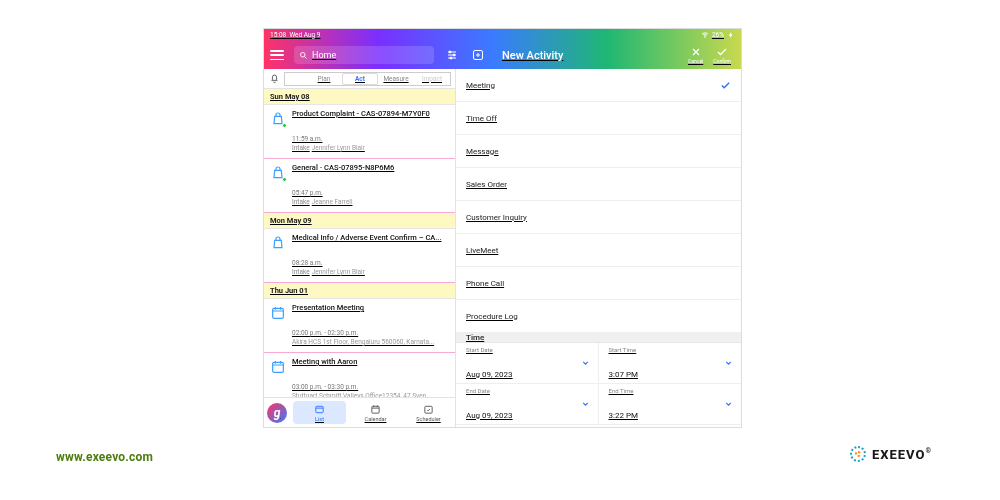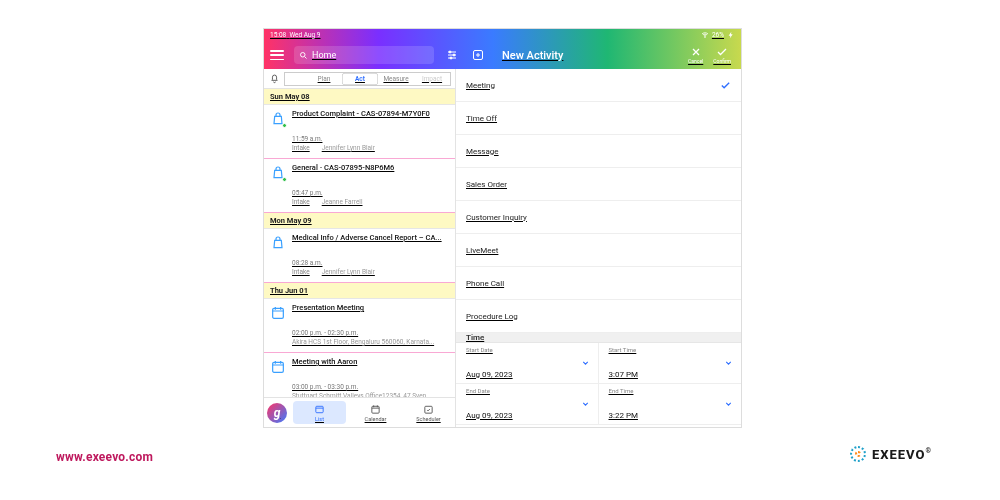--- a/index.html
+++ b/index.html
@@ -34,21 +34,21 @@
   .list { flex:1; overflow:hidden; }
   .sectionhdr { background:#fef9c3; font-size:7.5px; font-weight:700; padding:3px 6px; color:#222; border-bottom:1px solid #e6e6e6; }
   .listitem { display:flex; gap:6px; padding:4px 6px 6px 6px; border-bottom:1px solid #f9a8d4; }
   .li-icon { width:16px; height:16px; flex:0 0 16px; margin-top:2px; position:relative; }
   .li-icon svg { width:16px; height:16px; }
   .li-icon .dot { position:absolute; right:-1px; bottom:-1px; width:5px; height:5px; border-radius:50%; background:#2fbf4a; border:1px solid #fff; }
   .li-body { flex:1; min-width:0; }
   .li-title { font-size:7.5px; color:#111; font-weight:500; white-space:nowrap; overflow:hidden; text-overflow:ellipsis; }
   .li-sub1 { font-size:6.5px; color:#777; margin-top:17px; }
   .li-sub2 { font-size:6.5px; color:#999; margin-top:1px; white-space:nowrap; overflow:hidden; text-overflow:ellipsis; }
-  .li-sub2 .tag { color:#888; margin-right:12px; }
+  .li-sub2 .tag { color:#888; margin-right:2px; }
 
   .bottomnav { height:30px; border-top:1px solid #e3e3e3; display:flex; align-items:stretch; }
   .applogo { width:26px; display:flex; align-items:center; justify-content:center; }
   .applogo .g { width:20px; height:20px; border-radius:50%; background: linear-gradient(135deg, #ff3366, #3a7bff); color:#fff; font-size:12px; font-weight:700; display:flex; align-items:center; justify-content:center; font-style:italic; }
   .navseg { flex:1; display:flex; }
   .navitem { flex:1; display:flex; flex-direction:column; align-items:center; justify-content:center; font-size:5.5px; color:#555; gap:1px; }
   .navitem.active { background:#dce8ff; color:#2f6fff; border-radius:4px; margin:3px; }
   .navitem svg { width:11px; height:11px; }
 
   .rightpane { flex:1; display:flex; flex-direction:column; background:#fff; }
@@ -56,21 +56,21 @@
   .option .chk { color:#2f6fff; }
   .timesection { background:#f0f0f0; height:18px; display:flex; align-items:center; padding:0 10px; font-size:8px; font-weight:600; color:#333; border-bottom:1px solid #e6e6e6; }
   .timegrid { display:grid; grid-template-columns: 1fr 1fr; }
   .field { border-bottom:1px solid #eee; border-right:1px solid #eee; padding:3px 10px 4px 10px; display:flex; flex-direction:column; gap:17px; position:relative; }
   .field:nth-child(2n){ border-right:none; }
   .field label { font-size:6px; color:#888; }
   .field .val { font-size:8px; color:#111; }
   .field .chev { position:absolute; right:8px; top:50%; transform:translateY(-50%); color:#2f6fff; }
   .field.full { grid-column: 1 / span 2; border-right:none; }
 
-  .footer-url { position:absolute; left:56px; top:450px; font-size:12px; font-weight:700; letter-spacing:0.2px; color:#be185d; }
+  .footer-url { position:absolute; left:56px; top:450px; font-size:12px; font-weight:700; letter-spacing:0.2px; color:#4d7c0f; }
   .footer-brand { position:absolute; right:68px; top:446px; display:flex; align-items:center; gap:6px; }
   .footer-brand .mark { width:16px; height:16px; border-radius:50%; border:2px dotted #1fa0c9; position:relative; }
   .footer-brand .mark::after { content:''; position:absolute; inset:3px; border-radius:50%; border:2px dotted #ff8c1a; }
   .footer-brand .txt { font-size:13px; font-weight:800; letter-spacing:1px; color:#1a1a1a; }
   .footer-brand .reg { font-size:7px; vertical-align: top; }
 </style>
 </head>
 <body>
 
 <div class="stage">
@@ -173,21 +173,21 @@
               <div class="li-sub2"><span class="tag">Intake</span>Jeanne Farrell</div>
             </div>
           </div>
           <div class="sectionhdr">Mon May 09</div>
           <div class="listitem">
             <div class="li-icon"><svg viewBox="0 0 24 24" fill="none" stroke="#3aa0ff" stroke-width="1.8">
                 <path d="M7 8h10l1 11H6z"></path>
                 <path d="M9 8V6a3 3 0 0 1 6 0v2"></path>
               </svg></div>
             <div class="li-body">
-              <div class="li-title">Medical Info / Adverse Cancel Report – CA...</div>
+              <div class="li-title">Medical Info / Adverse Event Confirm – CA...</div>
               <div class="li-sub1">08:28 a.m.</div>
               <div class="li-sub2"><span class="tag">Intake</span>Jennifer Lynn Blair</div>
             </div>
           </div>
           <div class="sectionhdr">Thu Jun 01</div>
           <div class="listitem">
             <div class="li-icon"><svg viewBox="0 0 24 24" fill="none" stroke="#3aa0ff" stroke-width="1.8">
                 <rect x="4" y="5" width="16" height="15" rx="2"></rect>
                 <path d="M4 9h16M8 3v4M16 3v4"></path>
               </svg></div>

